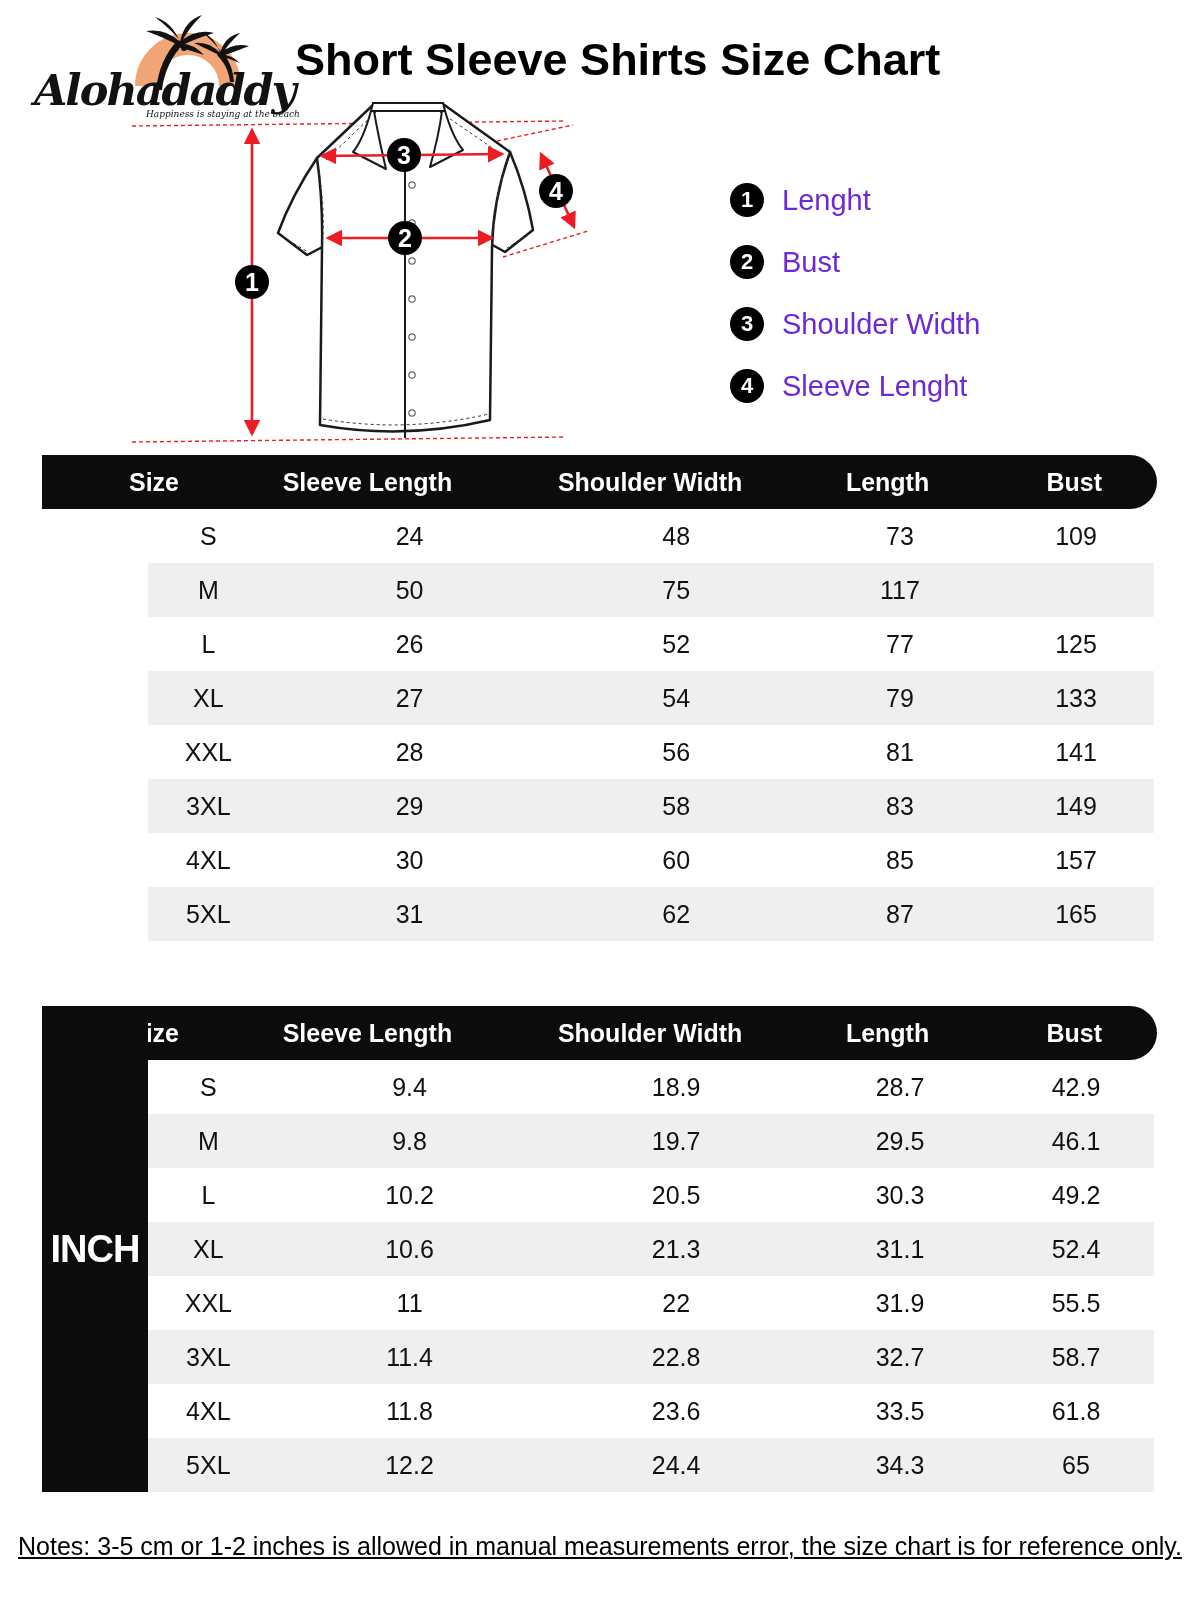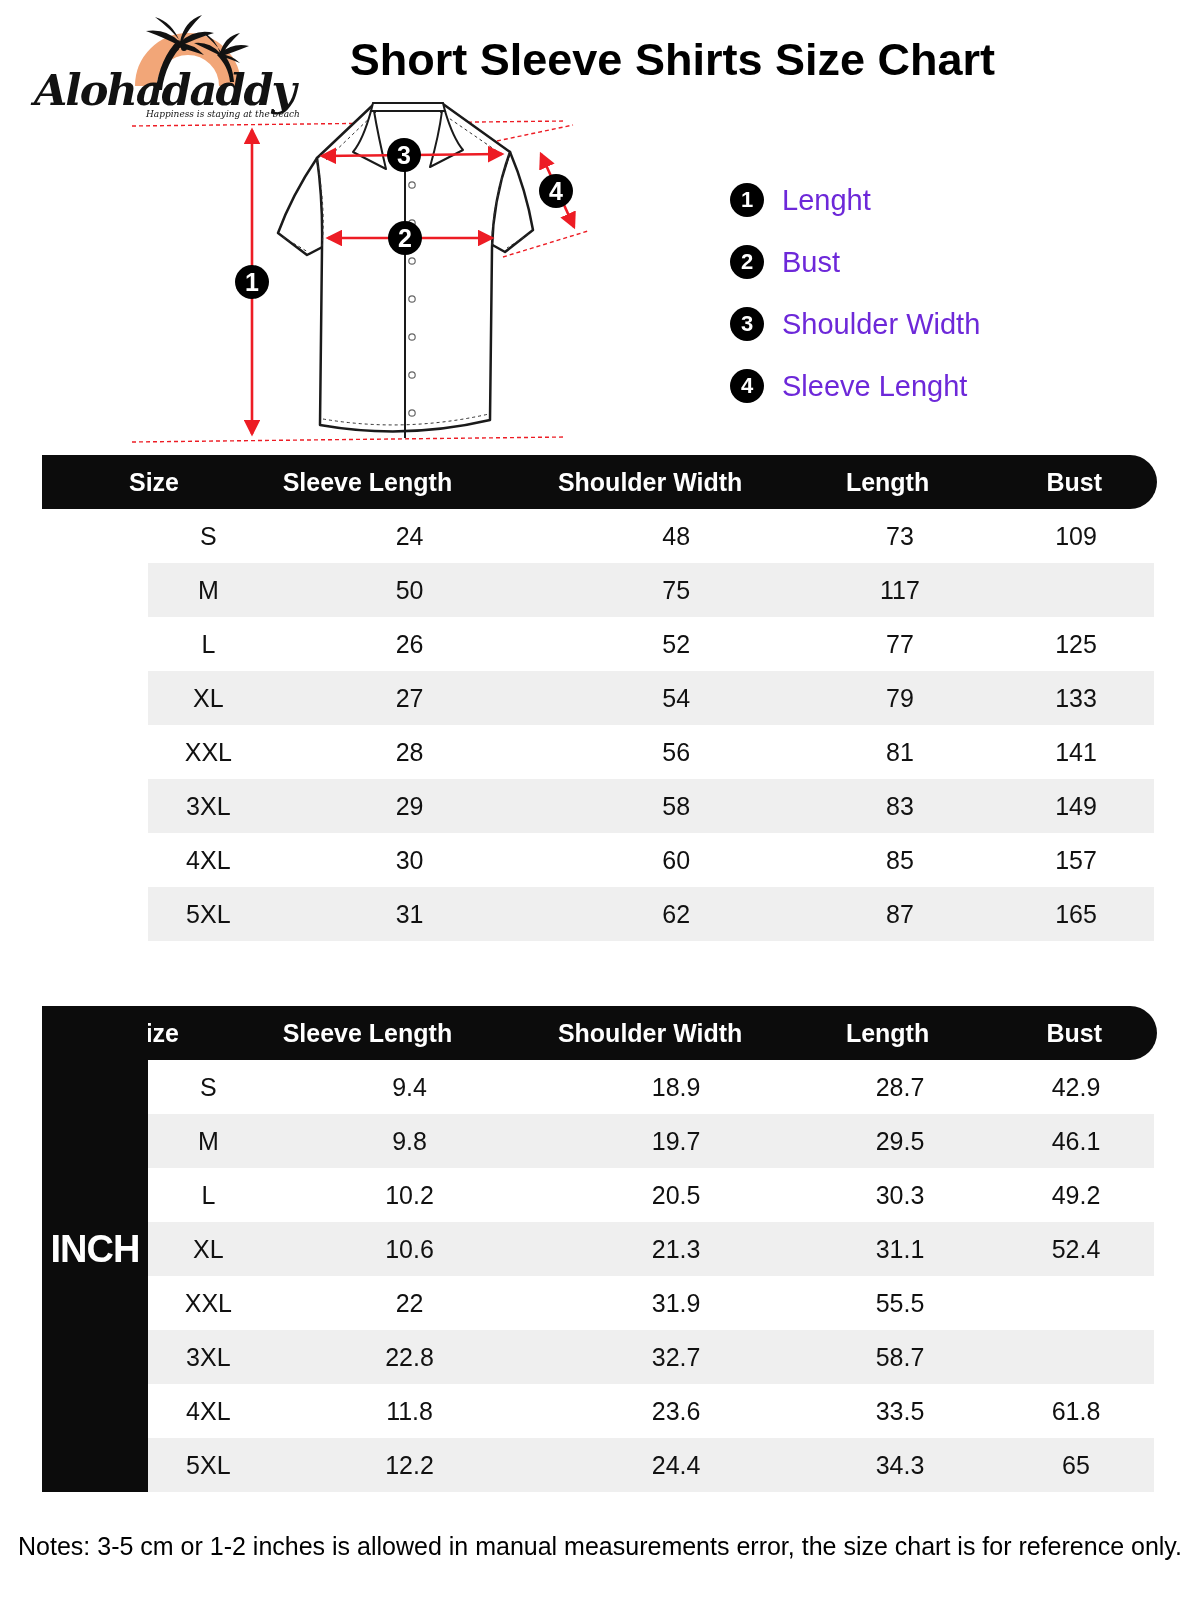--- a/index.html
+++ b/index.html
@@ -4,21 +4,21 @@
 <style>
   * { margin:0; padding:0; box-sizing:border-box; }
   body { background:#ffffff; font-family:"Liberation Sans", sans-serif; }
   .page { position:relative; width:1182px; height:1600px; background:#fff; overflow:hidden; }
 
   
   .logo { position:absolute; left:28px; top:8px; width:280px; height:112px; }
   .logo svg { width:100%; height:100%; display:block; }
 
   
-  .title { position:absolute; left:295px; top:34px; width:700px; text-align:right;
+  .title { position:absolute; left:295px; top:34px; width:700px; text-align:left;
            font-size:45px; font-weight:bold; color:#000; letter-spacing:0; }
 
   
   .diagram { position:absolute; left:120px; top:90px; width:510px; height:365px; }
   .diagram svg { width:100%; height:100%; display:block; }
 
   
   .legend { position:absolute; left:730px; top:180px; width:330px; list-style:none; }
   .legend li { display:flex; align-items:center; height:40px; margin-bottom:22px; }
   .legend .badge { width:34px; height:34px; border-radius:50%; background:#000; color:#fff;
@@ -44,21 +44,21 @@
   .tr:nth-child(even) { background:#efefef; }
   .td { font-size:25px; color:#111; text-align:center; }
   .th:nth-child(1), .td:nth-child(1) { width:12%; }
   .th:nth-child(2), .td:nth-child(2) { width:28%; }
   .th:nth-child(3), .td:nth-child(3) { width:25%; }
   .th:nth-child(4), .td:nth-child(4) { width:19.5%; }
   .th:nth-child(5), .td:nth-child(5) { width:15.5%; }
 
   
   .note { position:absolute; left:0; top:1532px; width:1200px; text-align:center;
-          font-size:25px; color:#000; }
+          font-size:25px; color:#000;text-decoration:underline; }
 </style>
 </head>
 <body>
 
 <div class="page">
 
   <div class="logo">
     <svg viewBox="0 0 280 112">
       <path d="M118,78 A42,42 0 0 1 202,78" fill="none" stroke="#F2A678" stroke-width="22"></path>
 
@@ -276,26 +276,28 @@
         </div>
         <div class="tr">
           <span class="td">XL</span>
           <span class="td">10.6</span>
           <span class="td">21.3</span>
           <span class="td">31.1</span>
           <span class="td">52.4</span>
         </div>
         <div class="tr">
           <span class="td">XXL</span>
+          <span class="td">11</span>
           <span class="td">22</span>
           <span class="td">31.9</span>
           <span class="td">55.5</span>
         </div>
         <div class="tr">
           <span class="td">3XL</span>
+          <span class="td">11.4</span>
           <span class="td">22.8</span>
           <span class="td">32.7</span>
           <span class="td">58.7</span>
         </div>
         <div class="tr">
           <span class="td">4XL</span>
           <span class="td">11.8</span>
           <span class="td">23.6</span>
           <span class="td">33.5</span>
           <span class="td">61.8</span>

